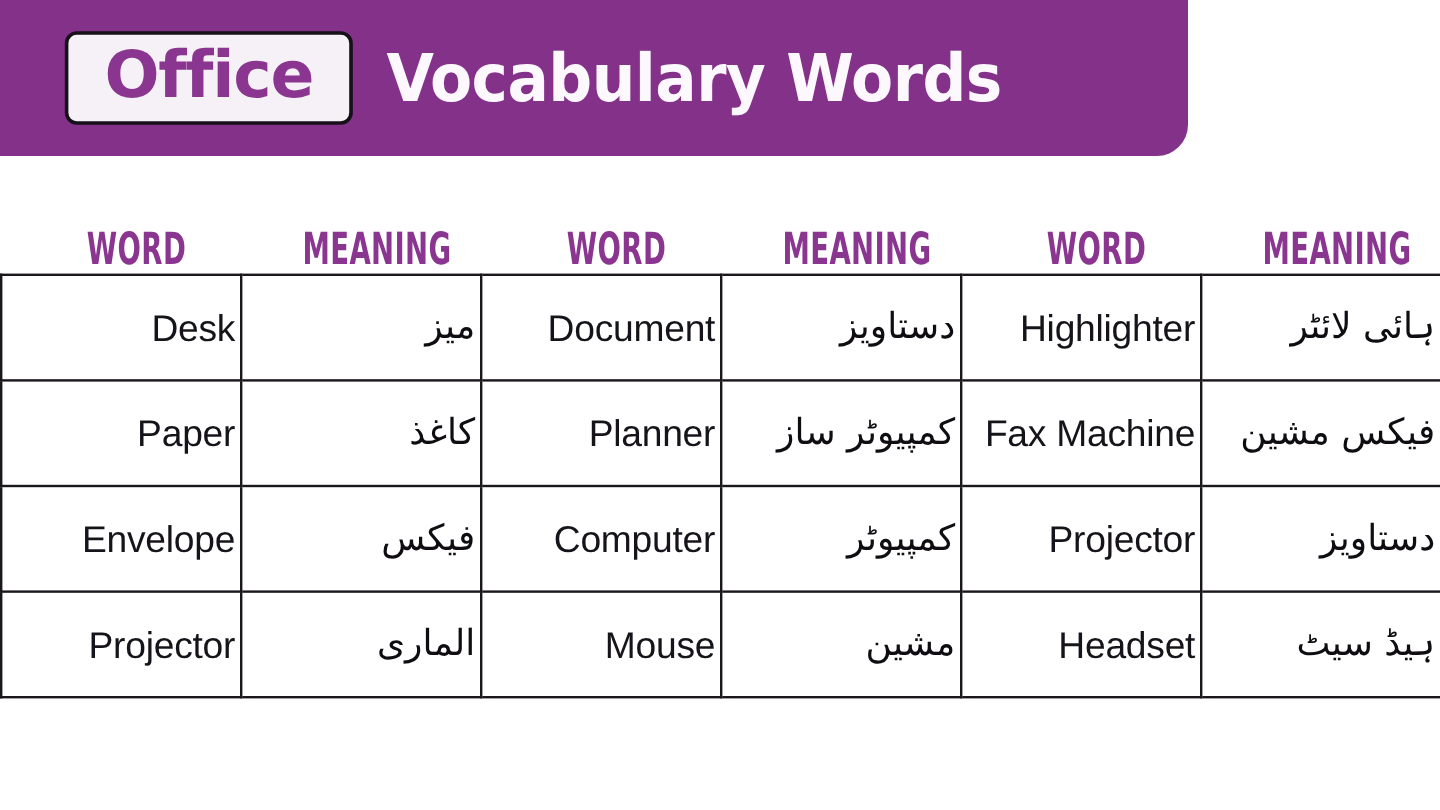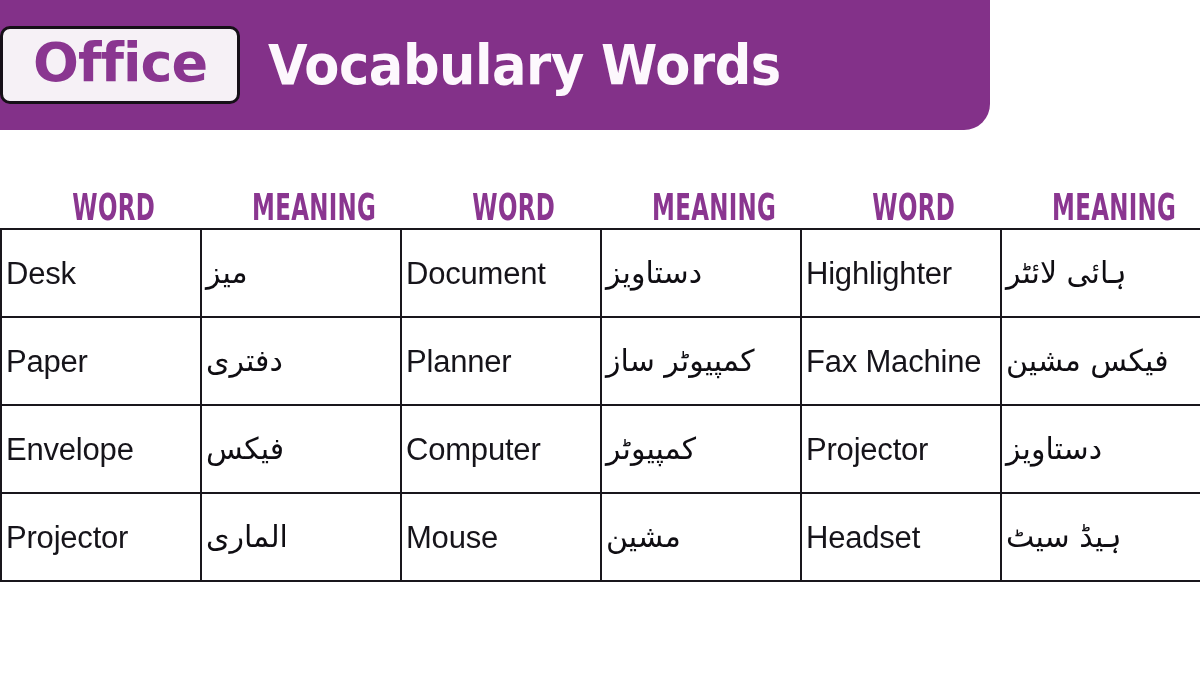--- a/index.html
+++ b/index.html
@@ -21,20 +21,21 @@
     position: absolute;
     left: 0;
     top: 0;
     width: 990px;
     height: 130px;
     background: #833189;
     border-bottom-right-radius: 26px;
     display: flex;
     align-items: center;
     box-sizing: border-box;
+    padding-left: 54px;
   }
   #topic-chip {
     background: #f6f1f6;
     border: 3px solid #161018;
     border-radius: 10px;
     padding: 6px 30px 10px 30px;
     display: flex;
     align-items: center;
     justify-content: center;
     margin-right: 28px;
@@ -98,21 +99,21 @@
     left: 0;
     top: 228px;
     width: 1200px;
     border-collapse: collapse;
     table-layout: fixed;
   }
   #vocab-table td {
     width: 200px;
     height: 88px;
     border: 2px solid #19161c;
-    text-align: left;
+    text-align: right;
     vertical-align: middle;
     padding: 2px 4px;
     box-sizing: border-box;
     overflow: hidden;
   }
   td.en {
     font-family: "Liberation Sans", sans-serif;
     font-size: 31px;
     line-height: 35px;
     color: #16141a;
@@ -163,21 +164,21 @@
     <tr>
       <td class="en">Desk</td>
       <td class="ur">میز</td>
       <td class="en">Document</td>
       <td class="ur">دستاویز</td>
       <td class="en">Highlighter</td>
       <td class="ur">ہائی لائٹر</td>
     </tr>
     <tr>
       <td class="en">Paper</td>
-      <td class="ur">دفتری</td>
+      <td class="ur">کاغذ</td>
       <td class="en">Planner</td>
       <td class="ur">کمپیوٹر ساز</td>
       <td class="en">Fax Machine</td>
       <td class="ur">فیکس مشین</td>
     </tr>
     <tr>
       <td class="en">Envelope</td>
       <td class="ur">فیکس</td>
       <td class="en">Computer</td>
       <td class="ur">کمپیوٹر</td>

